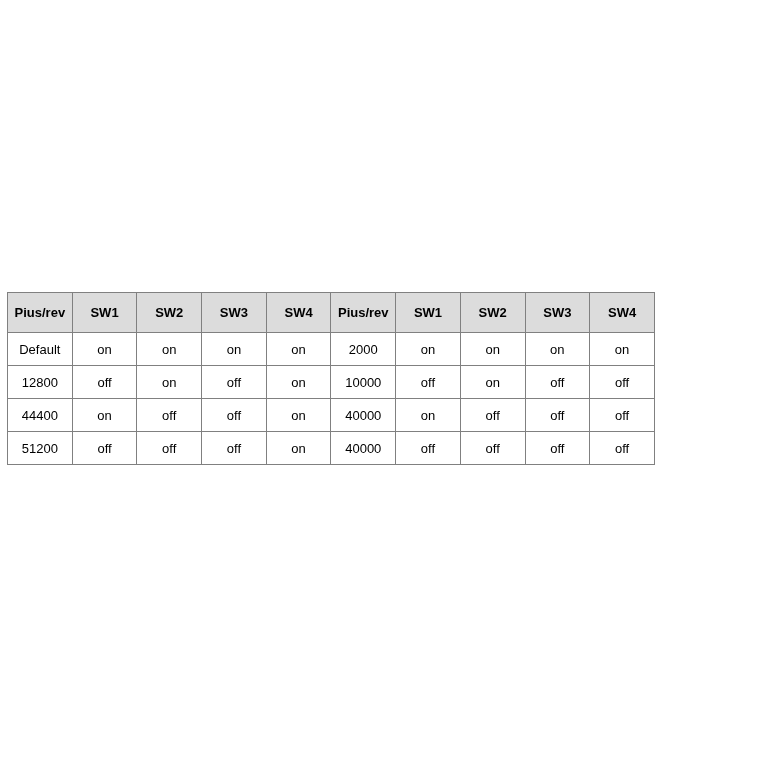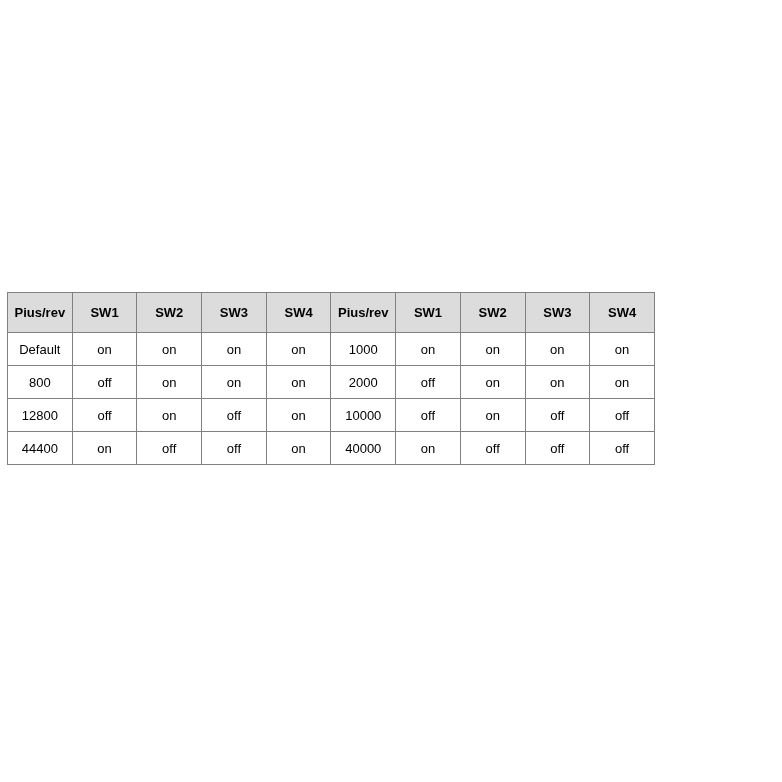--- a/index.html
+++ b/index.html
@@ -65,34 +65,22 @@
           <th>SW4</th>
         </tr>
       </thead>
     <tbody>
         <tr>
           <td>Default</td>
           <td>on</td>
           <td>on</td>
           <td>on</td>
           <td>on</td>
-          <td>1000</td>
+          <td>2000</td>
           <td>on</td>
-          <td>on</td>
-          <td>on</td>
-          <td>on</td>
-        </tr>
-        <tr>
-          <td>800</td>
-          <td>off</td>
-          <td>on</td>
-          <td>on</td>
-          <td>on</td>
-          <td>2000</td>
-          <td>off</td>
           <td>on</td>
           <td>on</td>
           <td>on</td>
         </tr>
         <tr>
           <td>12800</td>
           <td>off</td>
           <td>on</td>
           <td>off</td>
           <td>on</td>
@@ -107,15 +95,27 @@
           <td>on</td>
           <td>off</td>
           <td>off</td>
           <td>on</td>
           <td>40000</td>
           <td>on</td>
           <td>off</td>
           <td>off</td>
           <td>off</td>
         </tr>
+        <tr>
+          <td>51200</td>
+          <td>off</td>
+          <td>off</td>
+          <td>off</td>
+          <td>on</td>
+          <td>40000</td>
+          <td>off</td>
+          <td>off</td>
+          <td>off</td>
+          <td>off</td>
+        </tr>
       </tbody>
   </table>
 </div>
 
 </body></html>

